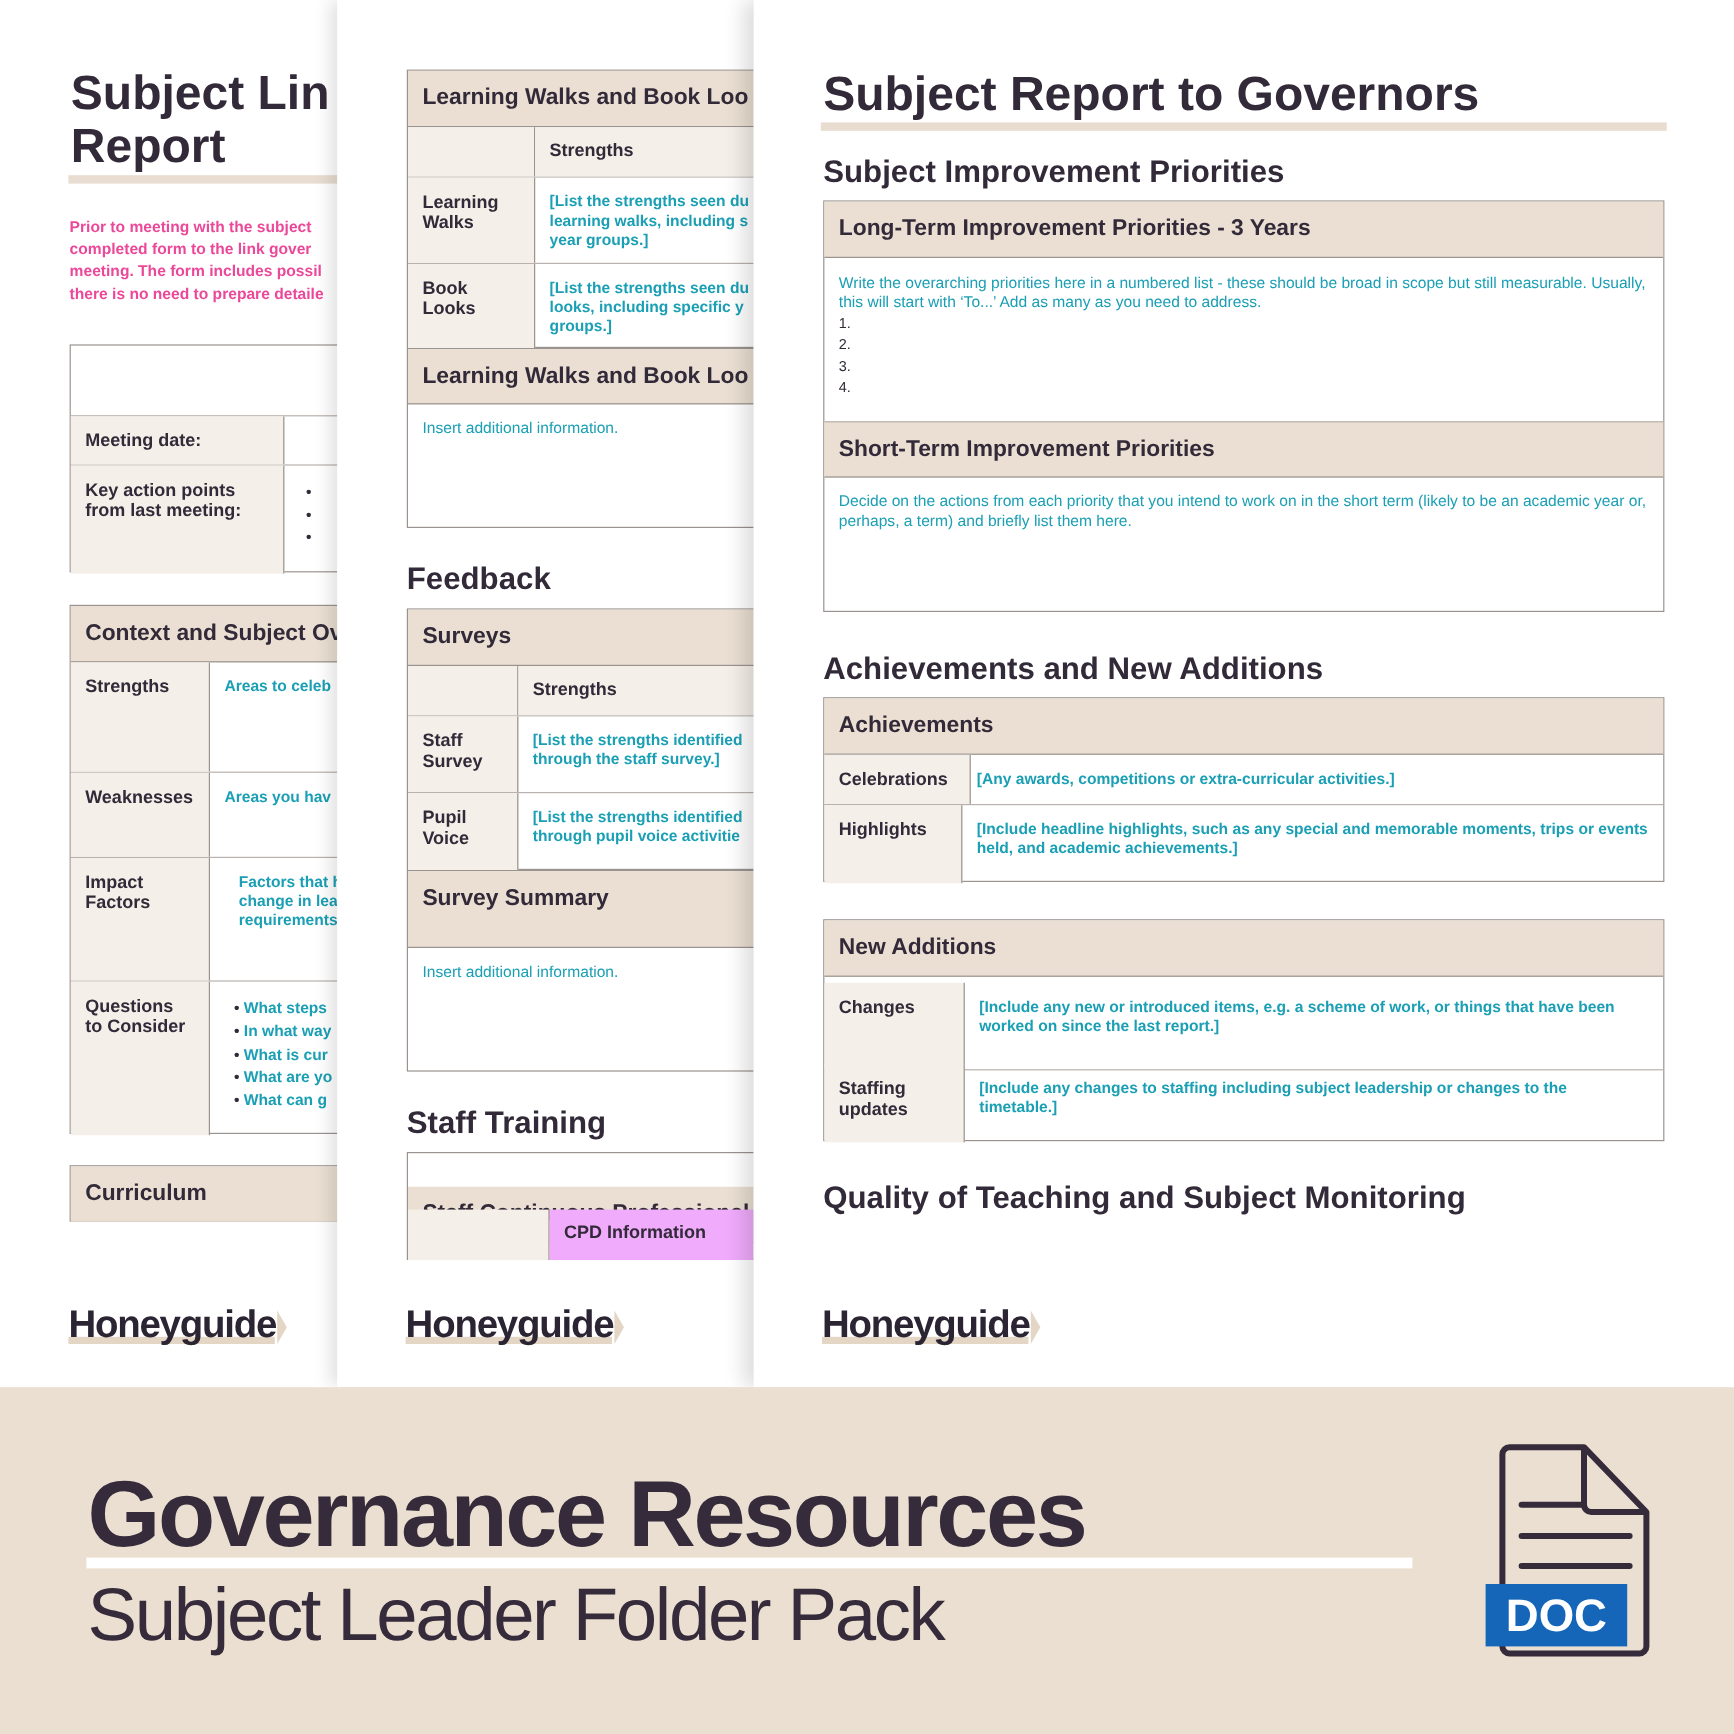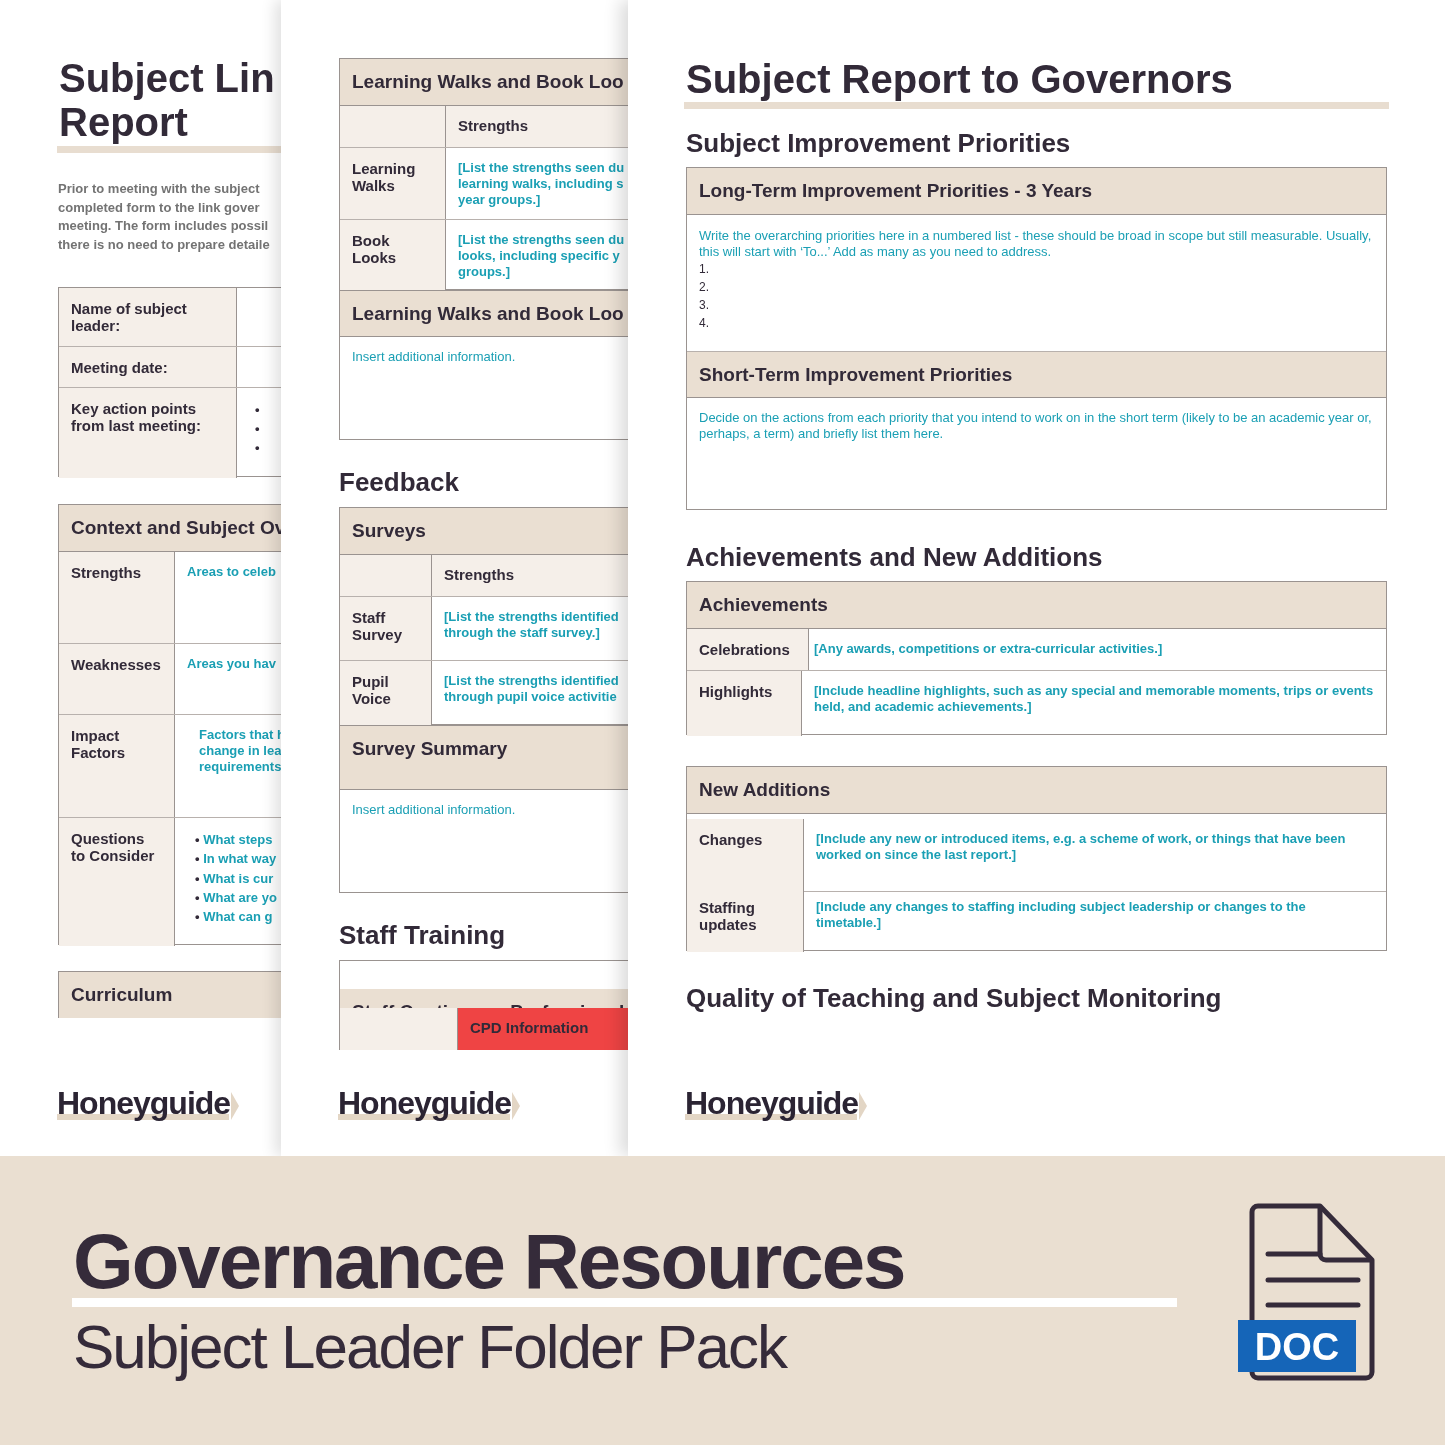--- a/index.html
+++ b/index.html
@@ -5,21 +5,21 @@
   * { box-sizing: border-box; margin: 0; padding: 0; }
   html, body { width: 1445px; height: 1445px; overflow: hidden; background: #ffffff; }
   body { position: relative; font-family: "Liberation Sans", "DejaVu Sans", sans-serif; color: #322a38; }
 
   .page { position: absolute; top: 0; height: 1156px; background: #ffffff; overflow: hidden; }
   .page-1 { left: 0; width: 281px; z-index: 1; }
   .page-2 { left: 281px; width: 347px; z-index: 2; box-shadow: -6px 0 14px rgba(0,0,0,0.12); }
   .page-3 { left: 628px; width: 817px; z-index: 3; box-shadow: -8px 0 16px rgba(0,0,0,0.14); }
 
   .dark { color: #322a38; }
-  .teal { color: #737373; font-weight: bold; }
+  .teal { color: #ec4899; font-weight: bold; }
 
   .h-title { position: absolute; font-weight: bold; font-size: 40px; line-height: 44px; color: #322a38; white-space: nowrap; }
   .h-rule { position: absolute; height: 7px; background: #e8ddd0; }
   .h-section { position: absolute; font-weight: bold; font-size: 26px; color: #322a38; white-space: nowrap; }
 
   .tbl { position: absolute; border: 1px solid #9a9390; background: #fff; }
   .tbl-head { position: absolute; left: 0; right: 0; background: #eadfd2; border-bottom: 1px solid #9a9390; font-weight: bold; font-size: 19px; color: #322a38; padding-left: 12px; white-space: nowrap; overflow: hidden; }
   .row { position: absolute; left: 0; right: 0; border-bottom: 1px solid #b8b1ad; }
   .row:last-child { border-bottom: none; }
   .lab { position: absolute; top: 0; bottom: 0; left: 0; background: #f5efe9; border-right: 1px solid #9a9390; padding: 12px 12px; font-weight: bold; font-size: 15px; line-height: 17px; color: #322a38; }
@@ -47,21 +47,20 @@
 
   <div style="position:absolute;left:58px;top:180px;font-size:13px;line-height:18.5px;white-space:nowrap;" class="teal">
     <div>Prior to meeting with the subject</div>
     <div>completed form to the link gover</div>
     <div>meeting. The form includes possil</div>
     <div>there is no need to prepare detaile</div>
   </div>
 
   <div class="tbl" style="left:58px;top:287px;width:240px;height:190px;">
     <div class="row" style="top:0;height:59px;">
-      <div class="lab" style="width:178px;padding-top:12px;">Name of subject leader:</div>
       <div class="val" style="left:178px;"></div>
     </div>
     <div class="row" style="top:59px;height:41px;padding-left:24px;">
       <div class="lab" style="width:178px;">Meeting date:</div>
       <div class="val" style="left:178px;"></div>
     </div>
     <div class="row" style="top:100px;height:90px;">
       <div class="lab" style="width:178px;">Key action points from last meeting:</div>
       <div class="val dark" style="left:178px;color:#322a38;padding-left:18px;line-height:19px;">
         <div>•</div>
@@ -169,21 +168,21 @@
     <div class="tbl-head" style="top:0;height:64px;line-height:46px;">Survey Summary</div>
     <div class="body-text" style="top:76px;">Insert additional information.</div>
   </div>
 
   <div class="h-section" style="left:58px;top:920px;">Staff Training</div>
 
   <div class="tbl" style="left:58px;top:960px;width:300px;height:90px;">
     <div class="tbl-head" style="top:0;height:47px;line-height:46px;margin-top:28px;">Staff Continuous Professional</div>
     <div class="row" style="top:47px;height:42px;">
       <div class="lab" style="width:118px;"></div>
-      <div class="val" style="left:118px;background:#ef4444;color:#322a38;font-size:15px;padding-top:12px;">CPD Information</div>
+      <div class="val" style="left:118px;background:#f0abfc;color:#322a38;font-size:15px;padding-top:12px;">CPD Information</div>
     </div>
   </div>
 
   <div class="logo" style="left:57px;top:1085px;">
     <span>Honeyguide</span><span class="arrow"></span>
     <span class="uline"></span>
   </div>
 </div>
 
 <div class="page page-3">

